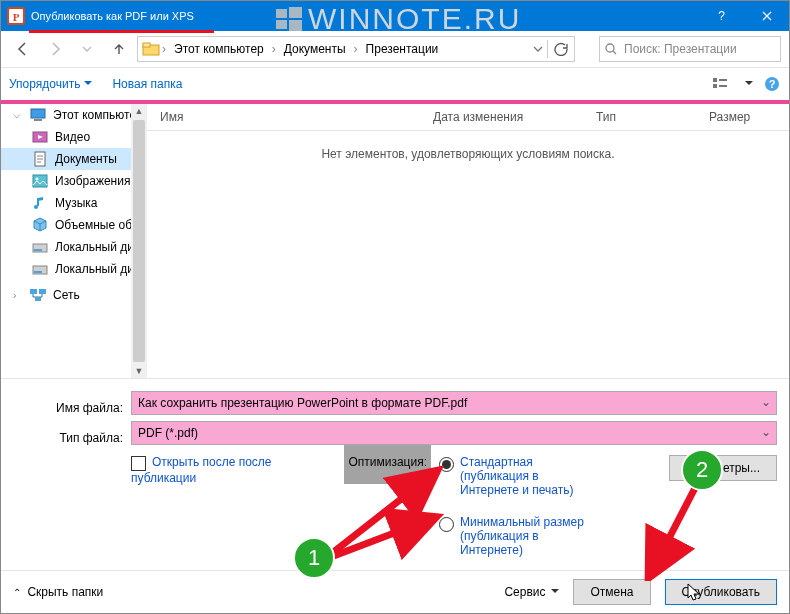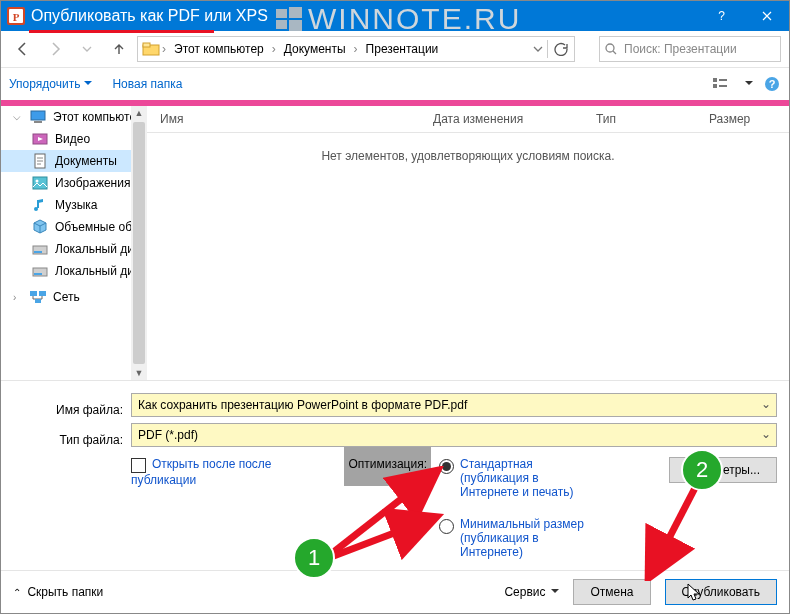--- a/index.html
+++ b/index.html
@@ -1,33 +1,33 @@
 <!DOCTYPE html>
 <html><head>
 <meta charset="utf-8">
 <style>
 html,body{margin:0;padding:0;font-family:"Segoe UI",Tahoma,sans-serif;font-size:12px;color:#000;background:#fff}
 .window{width:790px;height:614px;border:1px solid #888;box-sizing:border-box;position:relative;overflow:hidden;background:#fff}
 .titlebar{height:30px;background:#0078d7;color:#fff;display:flex;align-items:center;position:relative}
 .titlebar .appicn{width:30px;display:flex;align-items:center;justify-content:center}
-.titlebar .title{flex:1;font-size:16px}
+.titlebar .title{flex:1;font-size:11px}
 .titlebar .tbtn{width:45px;height:30px;display:flex;align-items:center;justify-content:center;color:#fff}
 .watermark{position:absolute;left:275px;top:1px;font-size:30px;font-weight:300;letter-spacing:2px;color:#cfd6db;font-family:"Segoe UI",Arial,sans-serif;pointer-events:none;display:flex;align-items:center}
 .watermark .wlogo{margin-right:6px;display:inline-block}
 .navrow{height:36px;display:flex;align-items:center;border-bottom:1px solid #e5e5e5;padding:0 8px;gap:4px}
 .nvicon{width:28px;height:28px;display:flex;align-items:center;justify-content:center;color:#666}
 .nvicon.en{color:#333}
 .nvicon.dis{color:#bbb}
 .addr{flex:1;height:24px;border:1px solid #ccc;display:flex;align-items:center;padding-left:4px;gap:2px}
 .addr .crumb{padding:0 6px;color:#000}
 .addr .sep{color:#888}
 .addr .foldericn{width:18px;height:18px}
 .srch{width:176px;height:24px;border:1px solid #ccc;display:flex;align-items:center;margin-left:20px;padding-left:4px;color:#888}
 .srch .sicn{margin-right:6px}
-.toolrow{height:32px;border-bottom:6px solid #ec4899;display:flex;align-items:center;padding:0 8px;justify-content:space-between}
+.toolrow{height:32px;border-bottom:4px solid #ec4899;display:flex;align-items:center;padding:0 8px;justify-content:space-between}
 .toolrow .left{display:flex;align-items:center;gap:20px}
 .tlnk{color:#0066cc}
 .tlnk.drop::after{content:"";display:inline-block;margin-left:4px;border:4px solid transparent;border-top-color:#0066cc;vertical-align:middle}
 .toolrow .right{display:flex;align-items:center;gap:10px;color:#555}
 .body{display:flex;height:274px;border-bottom:1px solid #e5e5e5}
 .nav{width:170px;overflow:hidden;position:relative}
 .nav .item{display:flex;align-items:center;height:22px;padding-left:12px;gap:6px;white-space:nowrap}
 .nav .item.l2{padding-left:30px}
 .nav .item.sel{background:#cce8ff}
 .nav .caret{width:10px;color:#888;font-size:10px}
@@ -35,21 +35,21 @@
 .nav .vscroll{position:absolute;right:0;top:0;bottom:0;width:16px;background:#f0f0f0;display:flex;flex-direction:column;justify-content:space-between;align-items:center;padding:2px 0}
 .nav .vscroll .arr{font-size:9px;color:#666}
 .nav .vscroll .thumb{position:absolute;top:16px;bottom:16px;left:2px;right:2px;background:#cdcdcd;border-radius:2px}
 .content{flex:1;display:flex;flex-direction:column}
 .content .hdr{display:flex;height:26px;border-bottom:1px solid #e5e5e5;align-items:center;color:#555}
 .content .hdr .col{padding-left:13px}
 .content .empty{flex:1;display:flex;align-items:flex-start;justify-content:center;padding-top:16px;color:#555}
 .bottom{padding:12px 12px 0 12px}
 .frow{display:flex;align-items:flex-end;margin-bottom:6px}
 .frow .lbl{width:110px;text-align:right;padding-right:8px}
-.frow .fld{flex:1;border:1px solid #aaa;height:22px;display:flex;align-items:center;padding:0 6px;position:relative;background:#fef9c3}
+.frow .fld{flex:1;border:1px solid #aaa;height:22px;display:flex;align-items:center;padding:0 6px;position:relative;background:#f9a8d4}
 .frow .fld .dd{position:absolute;right:2px;top:2px;width:16px;height:16px;display:flex;align-items:center;justify-content:center;color:#555}
 .optgrid{display:flex;margin-top:10px;margin-left:118px}
 .chkcol{width:180px;color:#15c}
 .chkcol .chk{display:inline-block;width:13px;height:13px;border:1px solid #333;margin-right:6px;vertical-align:top;margin-top:1px}
 .labcol{width:120px;text-align:right;padding-right:8px;color:#15c}
 .labcol .hl{background:#a3a3a3;color:#000;padding:15px 4px}
 .radcol{width:160px;color:#15c}
 .radcol .rrow{display:flex;margin-bottom:18px}
 .radcol .radio{width:13px;height:13px;border:1px solid #333;border-radius:50%;margin-right:6px;margin-top:2px;flex:0 0 13px;position:relative}
 .radcol .radio.on::after{content:"";position:absolute;inset:2px;border-radius:50%;background:#333}

